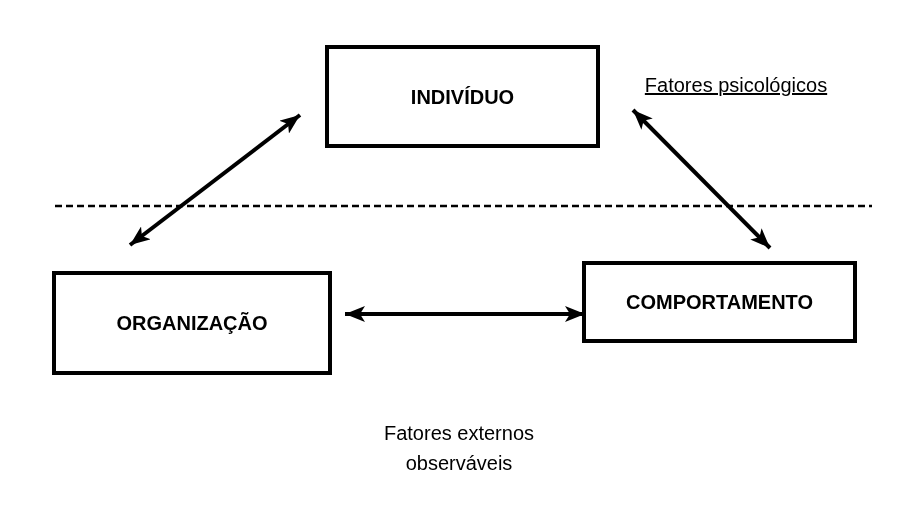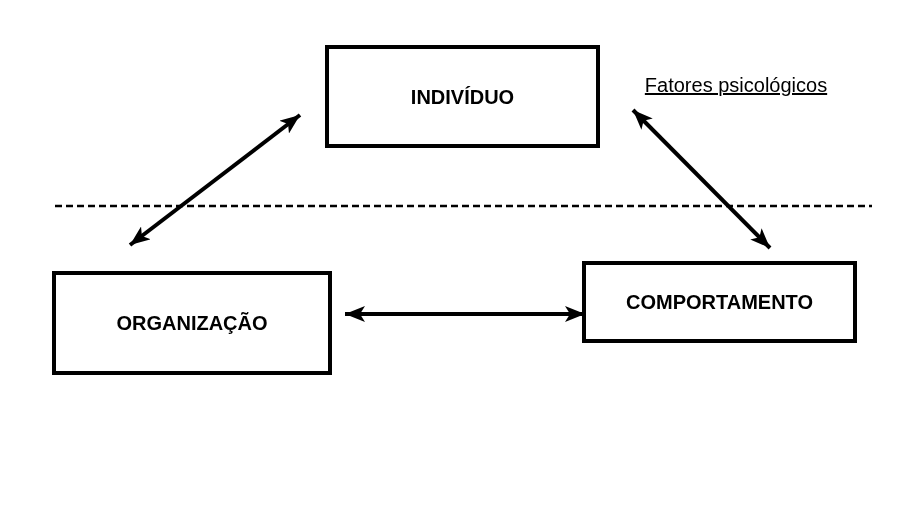--- a/index.html
+++ b/index.html
@@ -86,14 +86,18 @@
   </div>
 
   <div class="node node-comportamento">
     <div class="node-title">COMPORTAMENTO</div>
   </div>
 
   <div class="float-label label-internos">
     <div>Fatores psicológicos</div>
   </div>
 
+  <div class="float-label label-externos">
+    <div>Fatores externos</div>
+    <div>observáveis</div>
+  </div>
 
 </div>
 
 </body></html>

